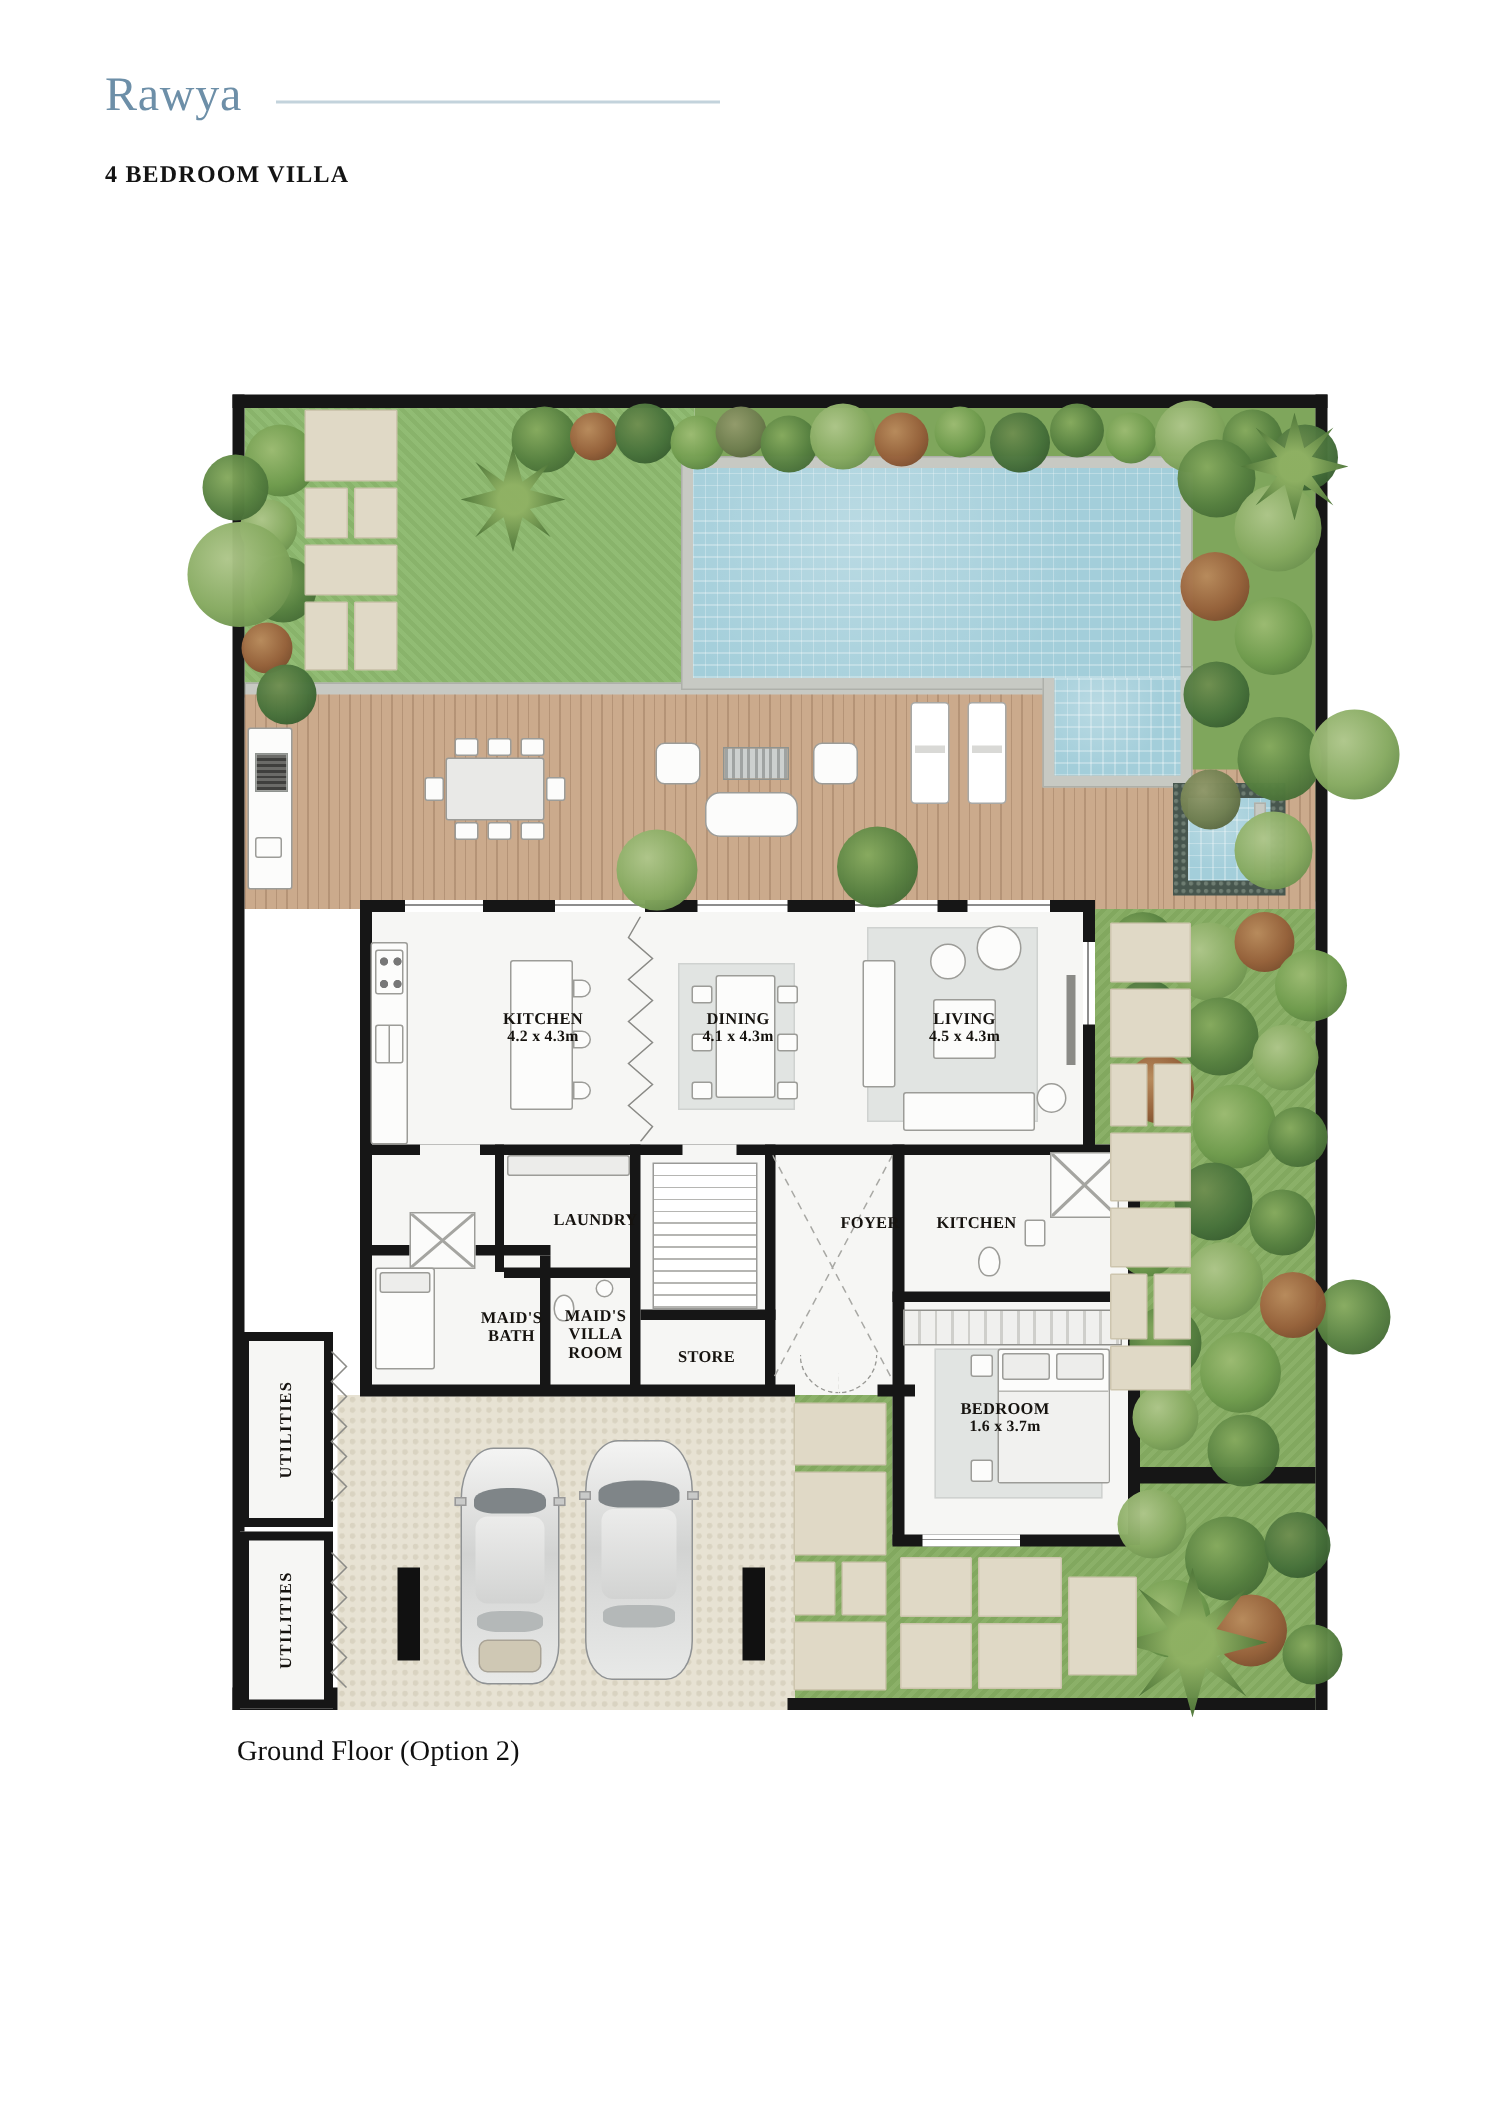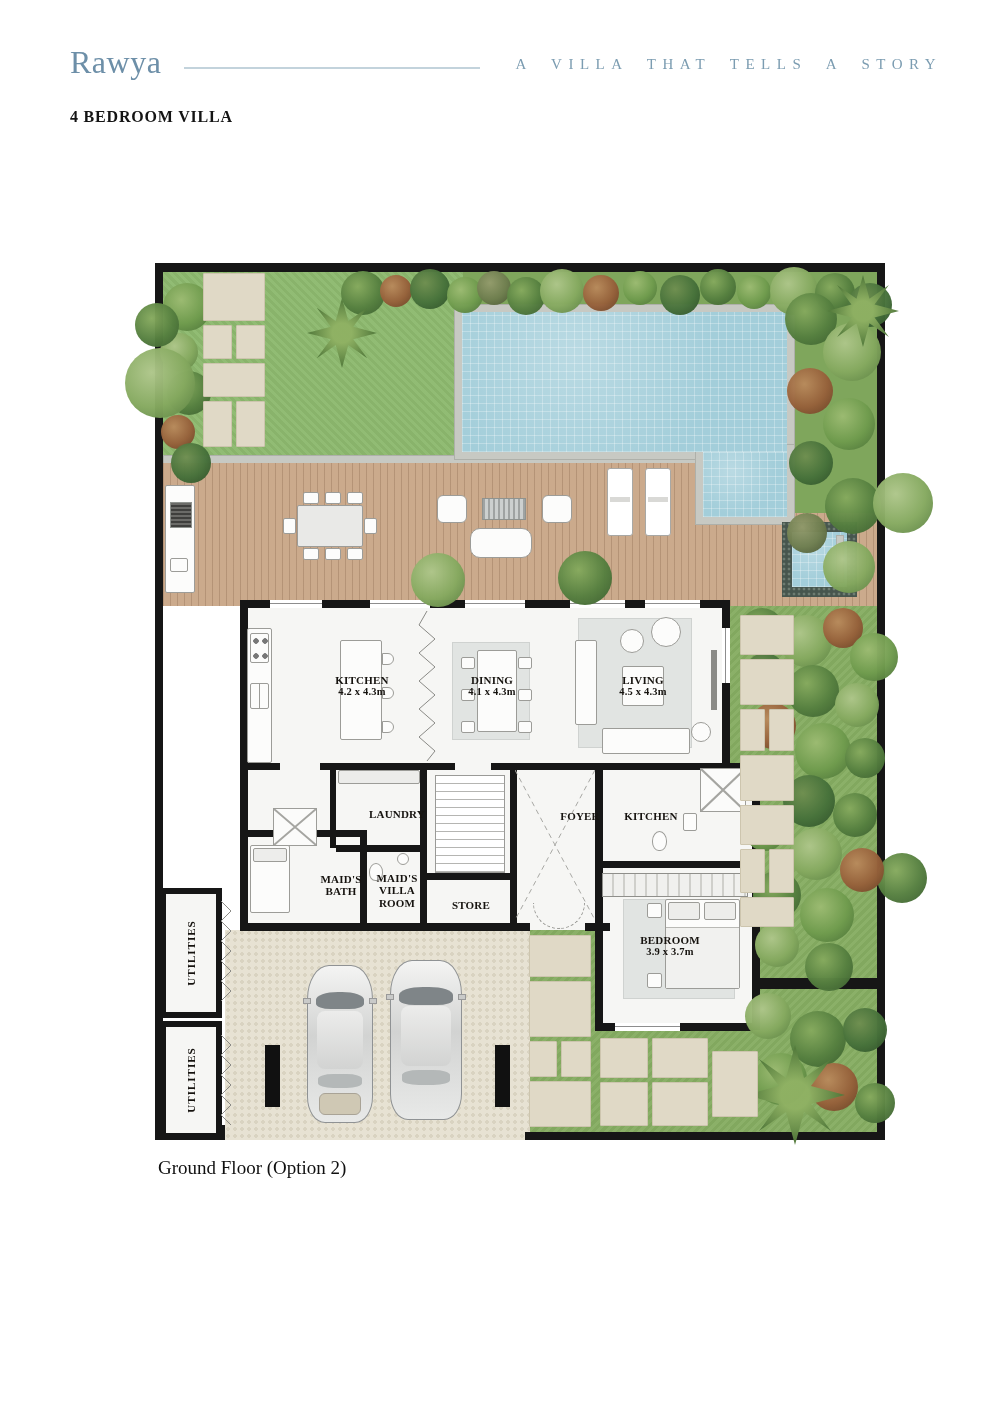--- a/index.html
+++ b/index.html
@@ -69,21 +69,20 @@
   .lounger:after{content:"";position:absolute;left:2px;right:2px;top:42%;height:5px;background:#d9d9d6;}
   .arc{position:absolute;border:1px dashed #9a9a96;box-sizing:border-box;}
 </style>
 </head>
 <body>
 
 <div class="page">
 
   <div class="brand">Rawya</div>
   <div class="hline"></div>
-  <div class="tagline">A VILLA THAT TELLS A STORY</div>
   <div class="subtitle">4 BEDROOM VILLA</div>
 
   <div class="plan" id="plan">
 
     <div class="lawn" style="left:8px;top:8px;width:300px;height:192px"></div>
     <div class="gband" style="left:308px;top:8px;width:414px;height:55px"></div>
     <div class="gband" style="left:630px;top:8px;width:92px;height:330px"></div>
     <div class="garden" style="left:575px;top:343px;width:147px;height:534px"></div>
     <div class="garden" style="left:370px;top:667px;width:205px;height:210px"></div>
 
@@ -251,21 +250,21 @@
 
     <div class="rlabel" style="left:207px;top:423px"><span>KITCHEN</span><span class="dims">4.2 x 4.3m</span></div>
     <div class="rlabel" style="left:337px;top:423px"><span>DINING</span><span class="dims">4.1 x 4.3m</span></div>
     <div class="rlabel" style="left:488px;top:423px"><span>LIVING</span><span class="dims">4.5 x 4.3m</span></div>
     <div class="rlabel" style="left:242px;top:551px">LAUNDRY</div>
     <div class="rlabel" style="left:425px;top:553px">FOYER</div>
     <div class="rlabel" style="left:496px;top:553px">KITCHEN</div>
     <div class="rlabel wrap" style="left:186px;top:622px;width:56px">MAID'S BATH</div>
     <div class="rlabel wrap" style="left:242px;top:627px;width:46px">MAID'S VILLA ROOM</div>
     <div class="rlabel" style="left:316px;top:642px">STORE</div>
-    <div class="rlabel" style="left:515px;top:683px"><span>BEDROOM</span><span class="dims">3.9 x 3.7m</span></div>
+    <div class="rlabel" style="left:515px;top:683px"><span>BEDROOM</span><span class="dims">1.6 x 3.7m</span></div>
     <div class="vlabel" style="left:36px;top:690px">UTILITIES</div>
     <div class="vlabel" style="left:36px;top:817px">UTILITIES</div>
   <i class="shrub g2" style="left: 186px; top: 8px; width: 44px; height: 44px;"></i>
       <i class="shrub brn" style="left: 225px; top: 12px; width: 32px; height: 32px;"></i>
       <i class="shrub g4" style="left: 255px; top: 6px; width: 40px; height: 40px;"></i>
       <i class="shrub g1" style="left: 292px; top: 14px; width: 36px; height: 36px;"></i>
       <i class="shrub olv" style="left: 322px; top: 8px; width: 34px; height: 34px;"></i>
       <i class="shrub g2" style="left: 352px; top: 14px; width: 38px; height: 38px;"></i>
       <i class="shrub g3" style="left: 385px; top: 6px; width: 44px; height: 44px;"></i>
       <i class="shrub brn" style="left: 428px; top: 12px; width: 36px; height: 36px;"></i>

